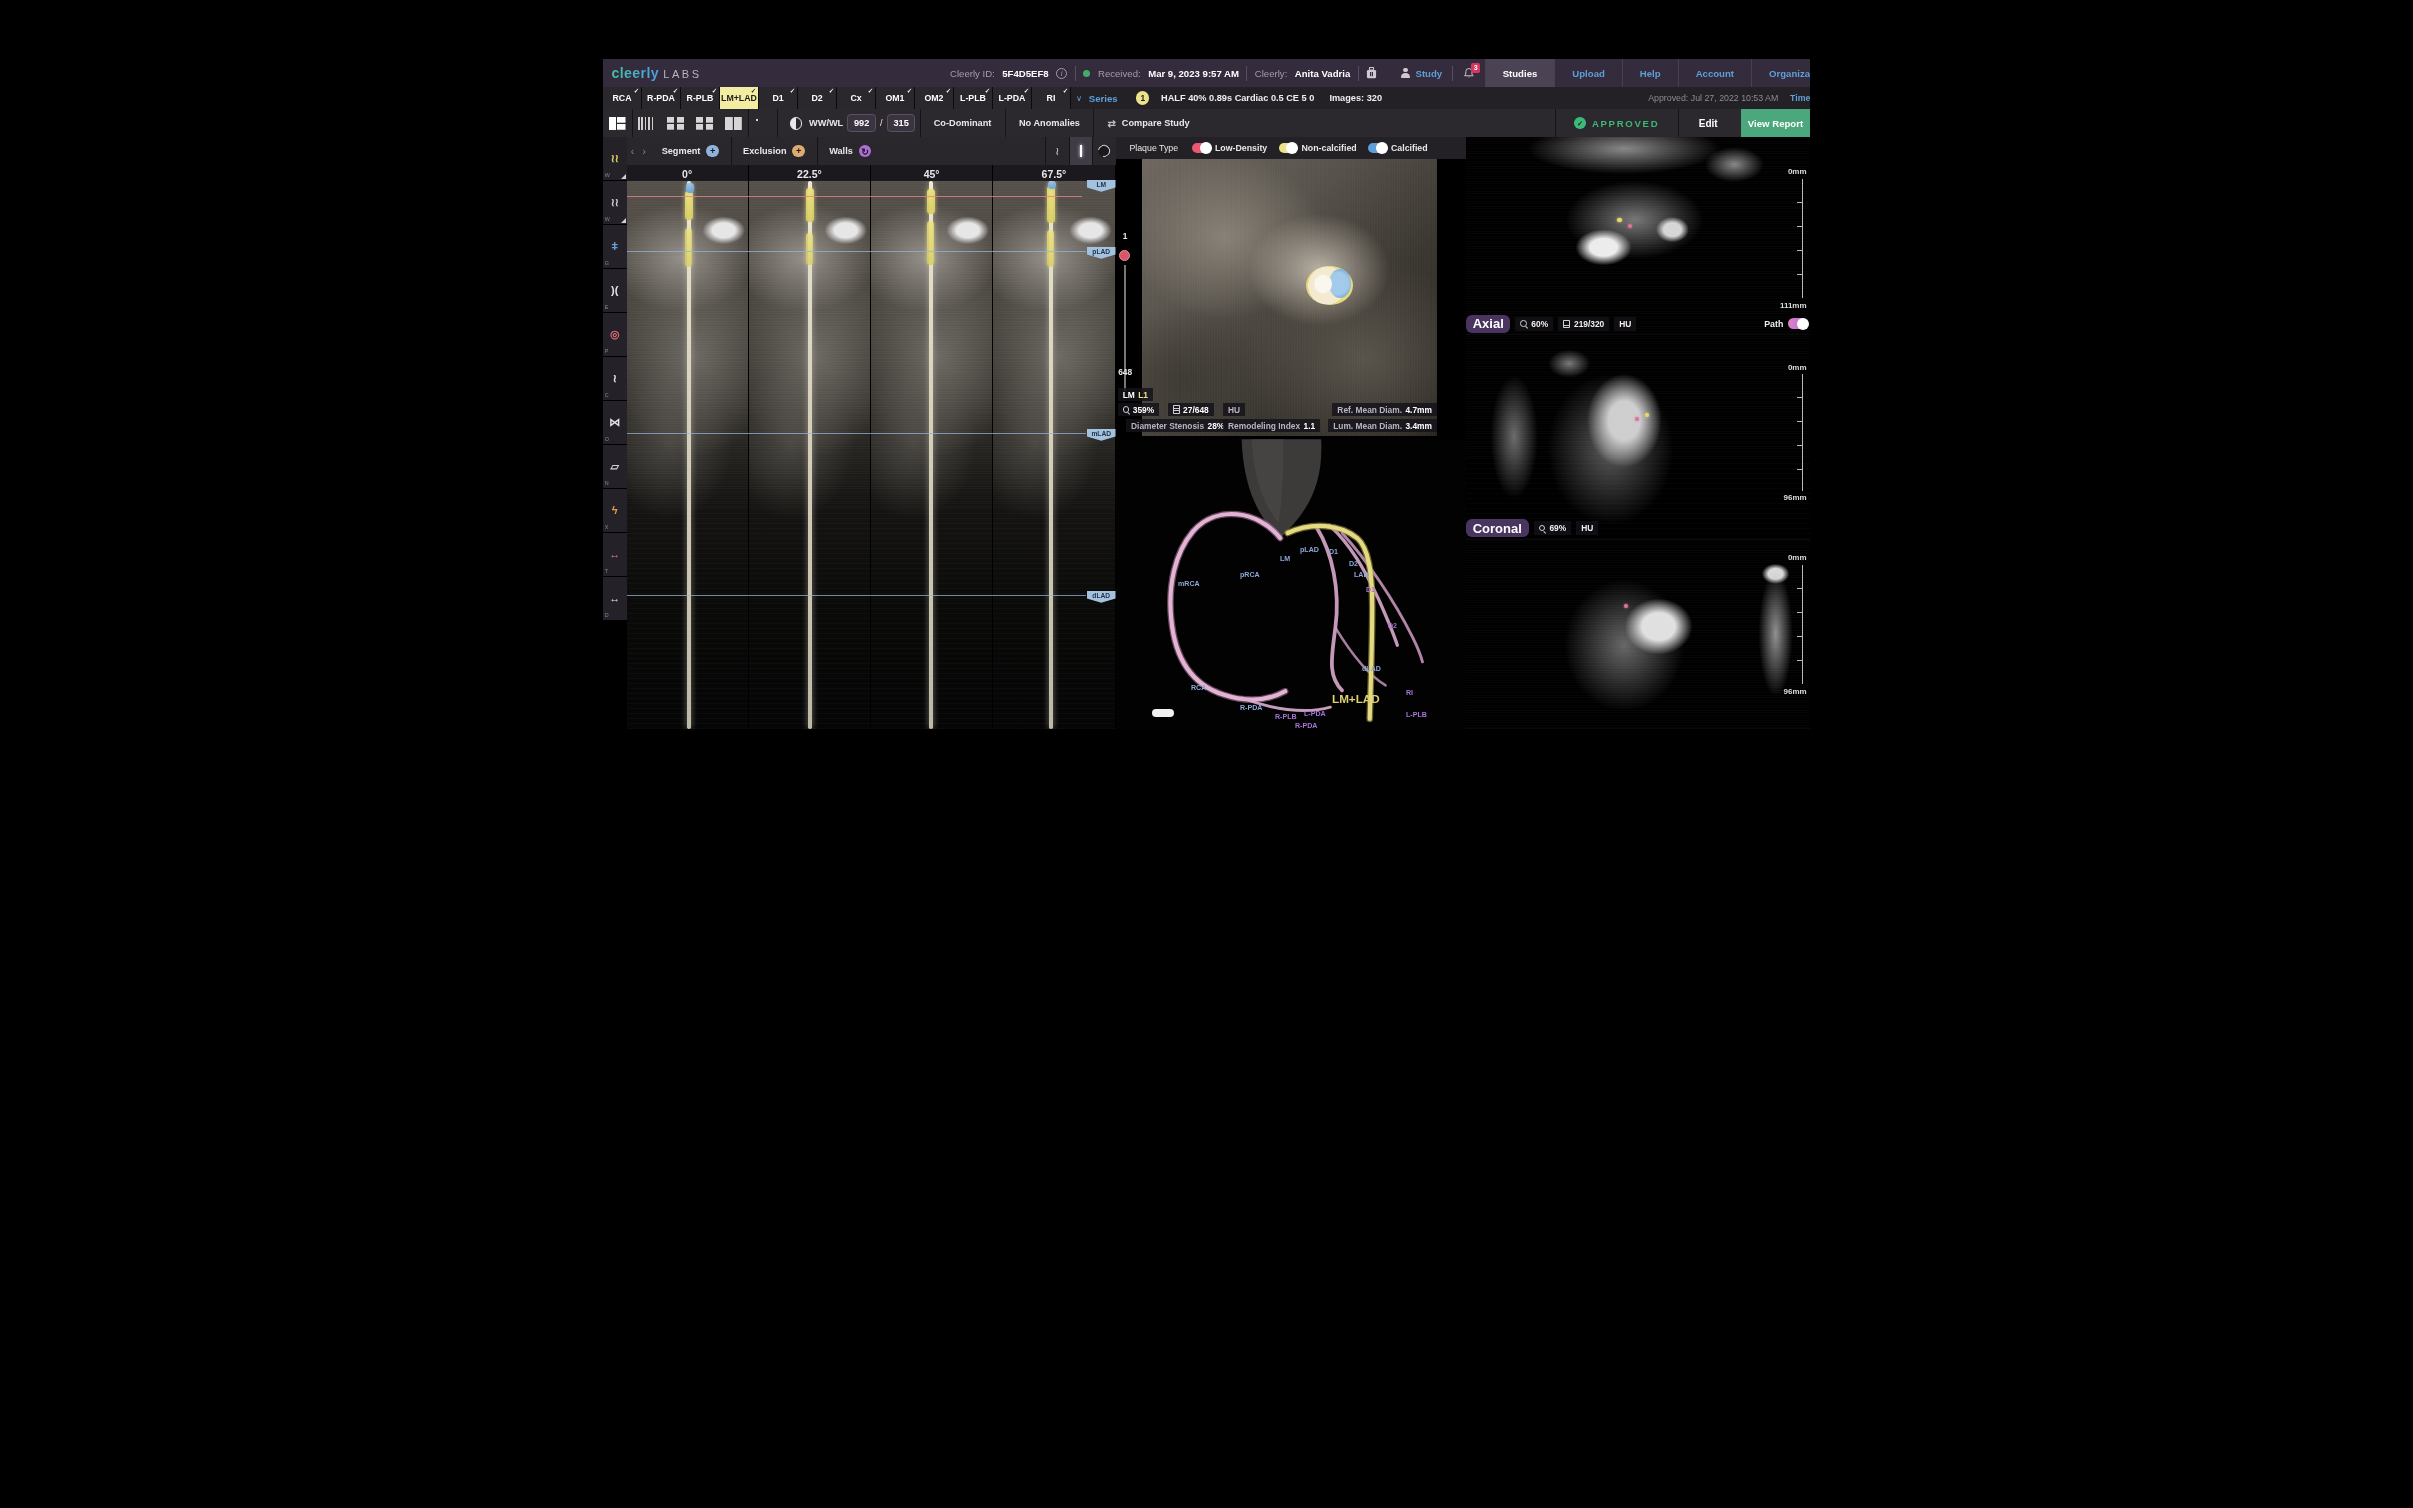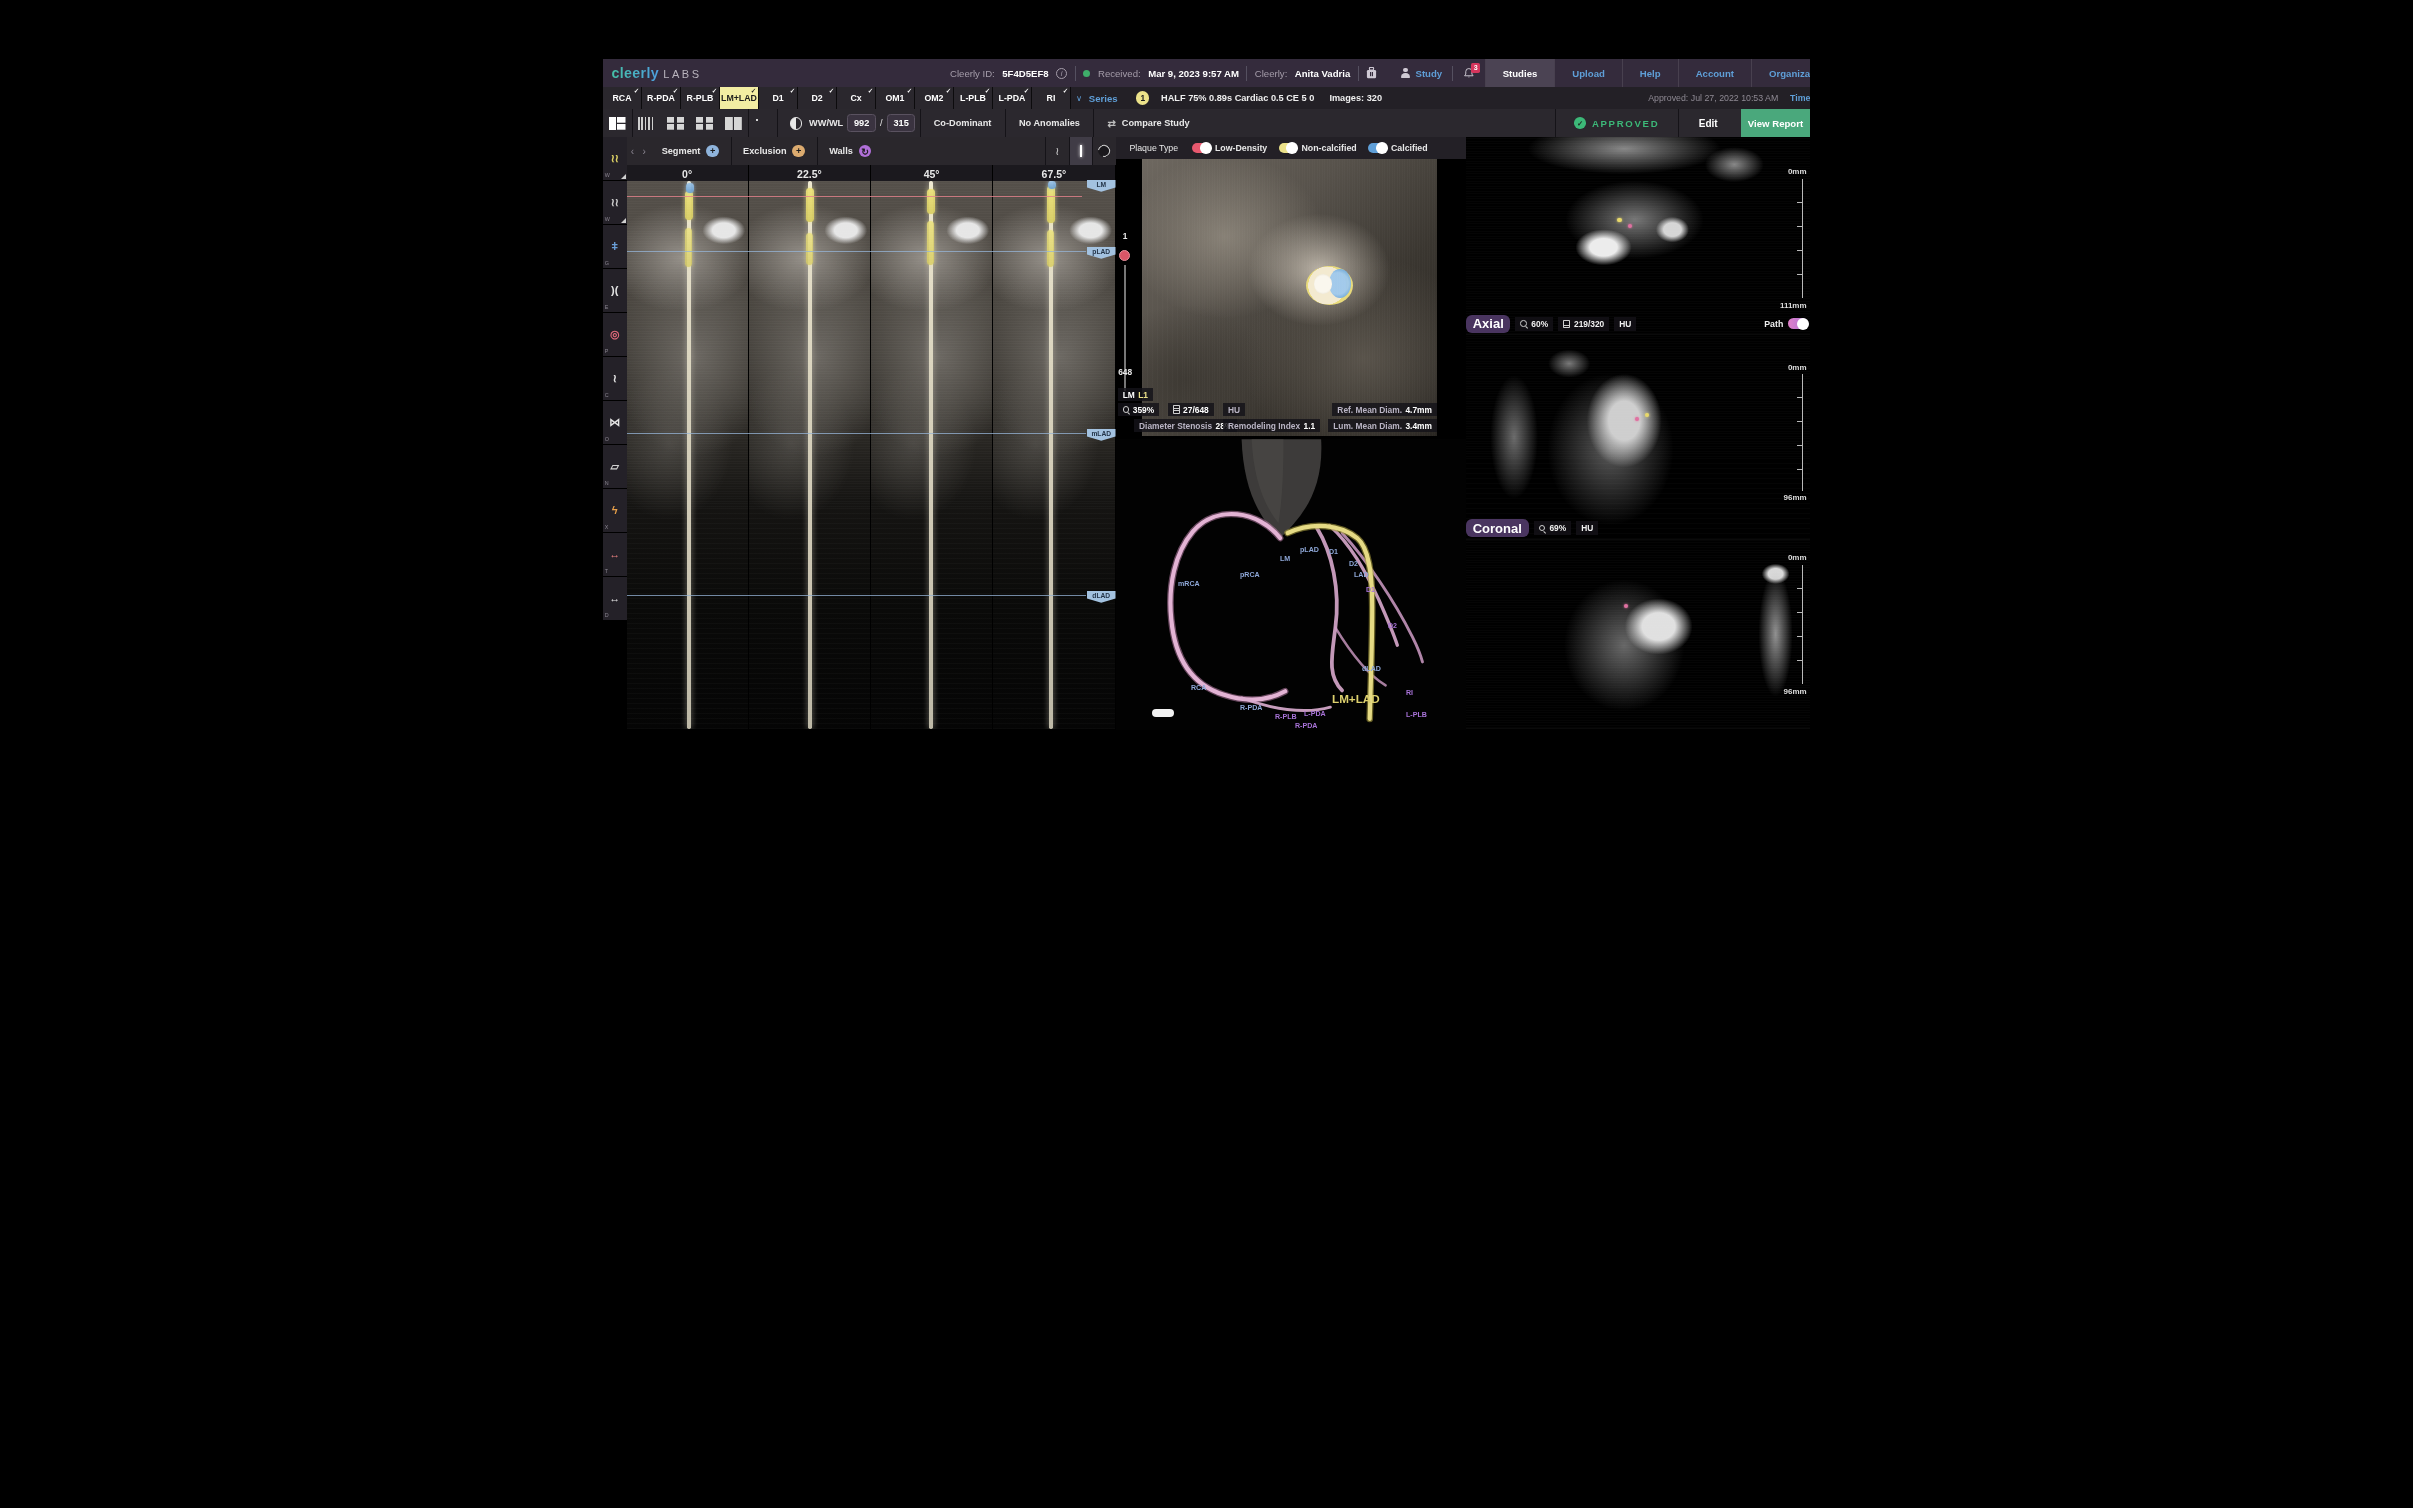--- a/index.html
+++ b/index.html
@@ -375,21 +375,21 @@
 
         <div class="vtab">
           <span class="vtab-label">RI</span>
           <span class="chk">✓</span>
         </div>
       </div>
     <div class="series-info">
       <span class="series-chevron">∨</span>
       <span class="series-label">Series</span>
       <span class="series-num">1</span>
-      <span class="series-desc">HALF 75% 0.89s Cardiac 0.5 CE 5 0</span>
+      <span class="series-desc">HALF 40% 0.89s Cardiac 0.5 CE 5 0</span>
       <span class="images-count">
         <span>Images:</span>
         <span>320</span>
       </span>
     </div>
     <div class="approved-info">
       <span>Approved:</span>&nbsp;
       <span>Jul 27, 2022 10:53 AM</span>
       <span class="timeline-lbl">Timeline</span>
     </div>
@@ -633,21 +633,21 @@
         <span class="mag-icon"></span>
         <span class="val">359%</span>
       </div>
       <div class="chip" style="left:52px; top:266px;">
         <span class="doc-icon"></span>
         <span class="val">27/648</span>
       </div>
       <div class="chip" style="left:107px; top:266px;">
         <span class="dim">HU</span>
       </div>
-      <div class="chip" style="left:18px; top:282px;">
+      <div class="chip" style="left:10px; top:282px;">
         <span class="dim">Diameter Stenosis</span>
         <span class="val">28%</span>
       </div>
       <div class="chip" style="left:107px; top:282px;">
         <span class="dim">Remodeling Index</span>
         <span class="val">1.1</span>
       </div>
       <div class="chip" style="right:29px; top:266px;">
         <span class="dim">Ref. Mean Diam.</span>
         <span class="val">4.7mm</span>

